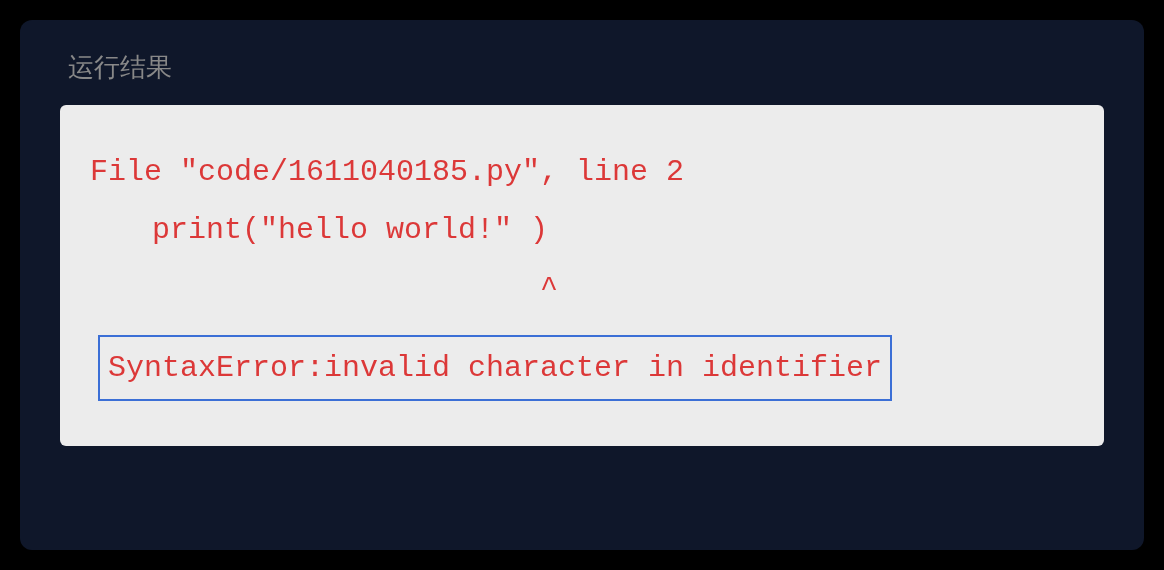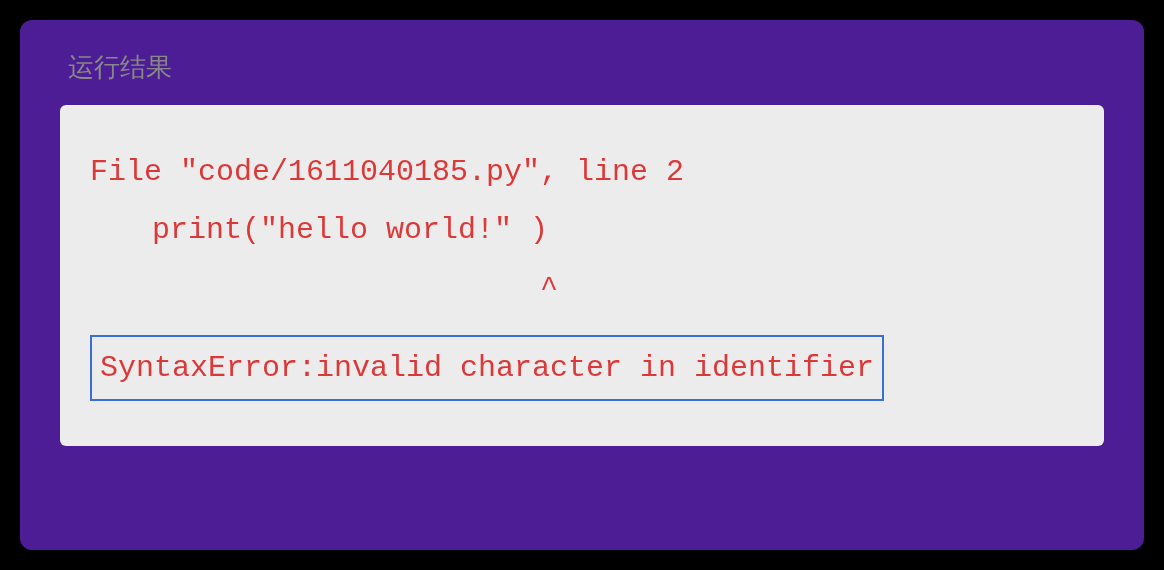--- a/index.html
+++ b/index.html
@@ -8,21 +8,21 @@
       box-sizing: border-box;
     }
     body {
       background: #000;
       width: 1164px;
       height: 570px;
       padding: 20px;
       font-family: -apple-system, BlinkMacSystemFont, "Segoe UI", "PingFang SC", "Microsoft YaHei", sans-serif;
     }
     .card {
-      background: #4c1d95;
+      background: #0f172a;
       border-radius: 12px;
       width: 100%;
       height: 100%;
       padding: 30px 40px 64px 40px;
       box-shadow: 0 2px 8px rgba(0,0,0,0.1);
     }
     .title {
       color: #888;
       font-size: 26px;
       margin-bottom: 20px;
@@ -46,21 +46,21 @@
       margin-bottom: 4px;
     }
     .line3 {
       padding-left: 450px;
       margin-bottom: 20px;
     }
     .error-box {
       border: 2px solid #3b6fd6;
       padding: 4px 8px;
       display: inline-block;
-      margin-left: 0;
+      margin-left: 8px;
     }
   </style>
 </head>
 <body>
 
 <div class="card">
   <div class="title">运行结果</div>
   <div class="code-block">
     <div class="line1">File "code/1611040185.py", line 2</div>
     <div class="line2">print("hello world!" )</div>

